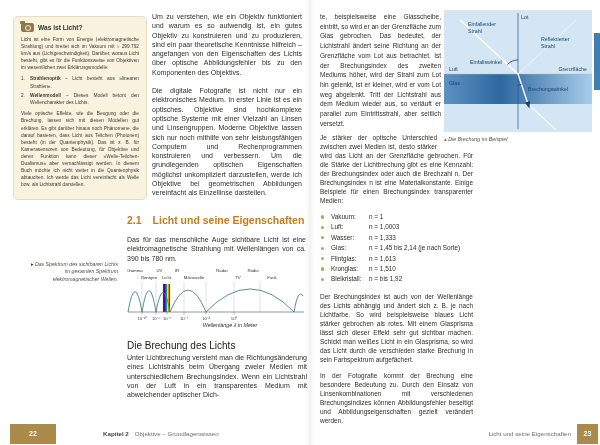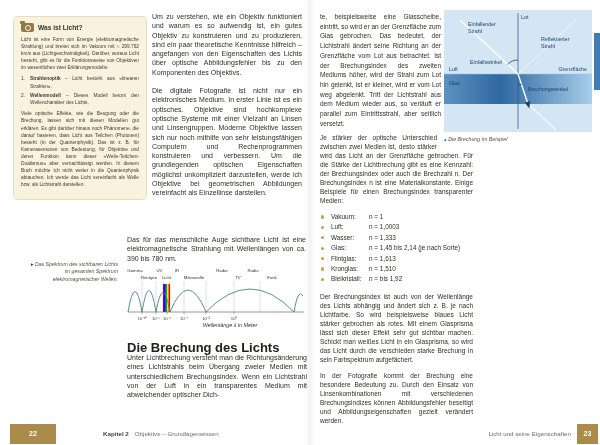--- a/index.html
+++ b/index.html
@@ -29,21 +29,21 @@
   
   .intro-col{position:absolute;left:152px;top:12px;width:150px;}
   .bodytext{font-size:7px;line-height:9.3px;text-align:justify;margin:0 0 9px 0;color:#2e2e2a;}
   .caption-left{position:absolute;left:26px;top:261px;width:92px;text-align:right;
                 font-size:5.2px;line-height:7.4px;font-style:italic;color:#55524a;}
   .caption-left .tri{color:#3c3a33;font-style:normal;}
   .section-heading{position:absolute;left:127px;top:214px;margin:0;font-size:10.5px;font-weight:bold;color:#c17d1e;white-space:nowrap;}
   .section-heading .sec-num{margin-right:11px;}
   .section-para{position:absolute;left:127px;top:235px;width:179px;}
   .spectrum{position:absolute;left:126px;top:266px;width:182px;}
-  .sub-heading{position:absolute;left:127px;top:340px;margin:0;font-size:13px;font-weight:bold;color:#22211d;}
+  .sub-heading{position:absolute;left:127px;top:340px;margin:0;font-size:10px;font-weight:normal;color:#22211d;}
   .sub-para{position:absolute;left:127px;top:353px;width:180px;}
 
   
   .pagenum-box{position:absolute;top:424px;width:46px;height:20px;background:#ab8b4a;color:#ffffff;
                font-size:7px;font-weight:bold;text-align:center;line-height:20px;}
   .box-left{left:10px;}
   .box-right{left:267px;width:21px;}
   .footer-text{position:absolute;top:430px;font-size:6.2px;color:#6f6d66;}
   .footer-text .chapter{font-weight:bold;color:#45443e;margin-right:6px;}
   .ft-left{left:103px;}
@@ -93,20 +93,21 @@
     <div class="intro-col">
       <p class="bodytext">Um zu verstehen, wie ein Objektiv funktioniert und warum es so aufwendig ist, ein gutes Objektiv zu konstruieren und zu produzieren, sind ein paar theoretische Kenntnisse hilfreich – angefangen von den Eigenschaften des Lichts über optische Abbildungsfehler bis zu den Komponenten des Objektivs.</p>
       <p class="bodytext">Die digitale Fotografie ist nicht nur ein elektronisches Medium. In erster Linie ist es ein optisches. Objektive sind hochkomplexe optische Systeme mit einer Vielzahl an Linsen und Linsengruppen. Moderne Objektive lassen sich nur noch mithilfe von sehr leistungsfähigen Computern und Rechenprogrammen konstruieren und verbessern. Um die grundlegenden optischen Eigenschaften möglichst unkompliziert darzustellen, werde ich Objektive bei geometrischen Abbildungen vereinfacht als Einzellinse darstellen.</p>
     </div>
 
     <div class="caption-left">
       <span class="tri">▸</span>
       <span>Das Spektrum des sichtbaren Lichts im gesamten Spektrum elektromagnetischer Wellen.</span>
     </div>
 
+    <h2 class="section-heading"><span class="sec-num">2.1</span><span>Licht und seine Eigenschaften</span></h2>
 
     <p class="bodytext section-para">Das für das menschliche Auge sichtbare Licht ist eine elektromagnetische Strahlung mit Wellenlängen von ca. 390 bis 780 nm.</p>
 
     <div class="spectrum">
       <svg viewBox="0 0 182 64" width="182" height="64">
 
         <g stroke="#b0b0ac" stroke-width="0.4">
           <line x1="16" y1="15" x2="16" y2="46"></line>
             <line x1="30" y1="15" x2="30" y2="46"></line>
           <line x1="37" y1="15" x2="37" y2="46"></line>

